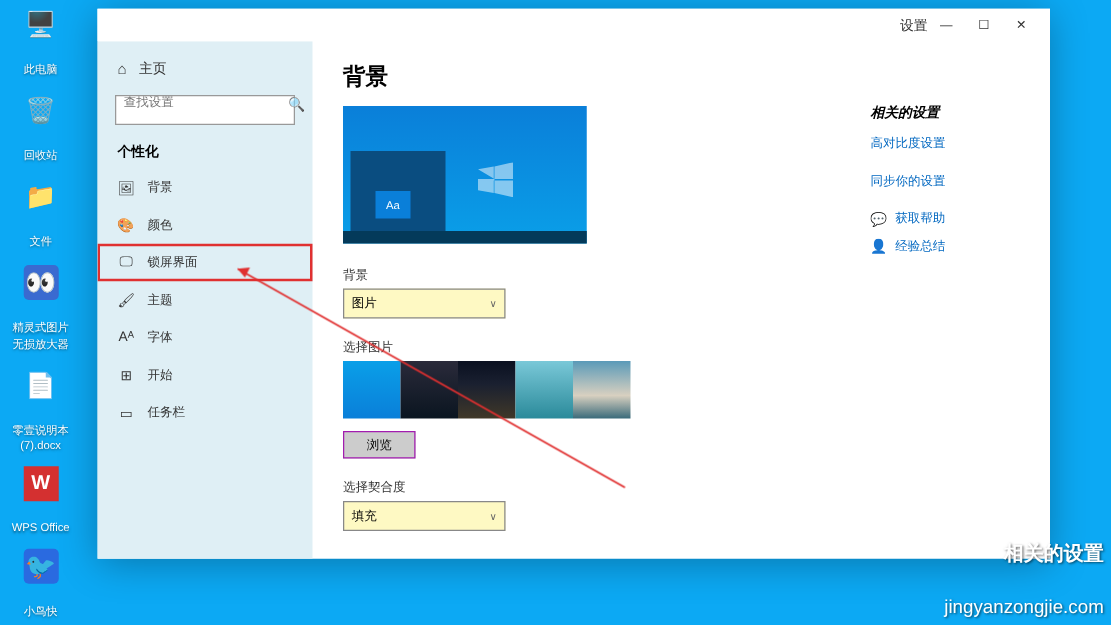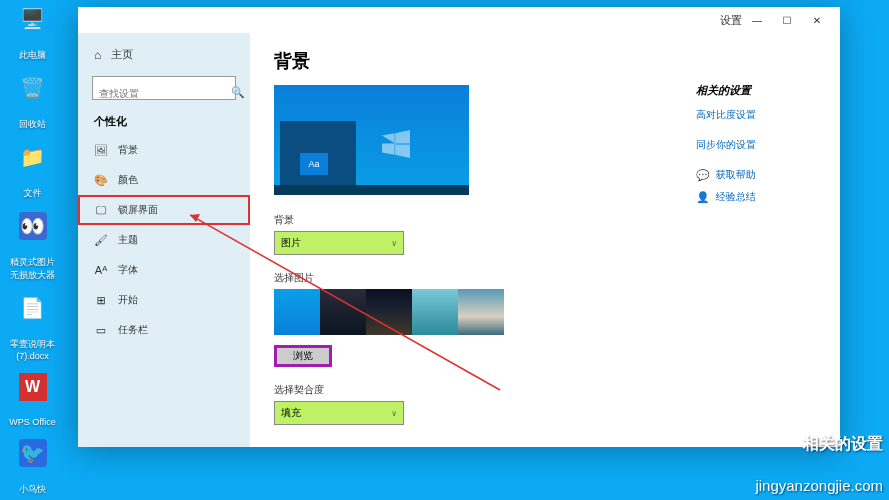--- a/index.html
+++ b/index.html
@@ -14,50 +14,50 @@
     .titlebar { height: 26px; display: flex; align-items: center; padding: 0 8px; background: #fff; }
     .titlebar-title { font-size: 11px; color: #333; flex: 1; text-align: right; }
     .titlebar-controls { display: flex; gap: 0; }
     .titlebar-btn { width: 30px; height: 22px; display: flex; align-items: center; justify-content: center; font-size: 10px; color: #333; cursor: pointer; }
     
     .window-body { flex: 1; display: flex; overflow: hidden; }
     
     .sidebar { width: 172px; background: #dfeff5; padding: 8px 0; display: flex; flex-direction: column; }
     .sidebar-home { display: flex; align-items: center; gap: 10px; padding: 6px 16px; font-size: 11px; color: #333; cursor: pointer; }
     .sidebar-home .icon { font-size: 12px; }
-    .search-box { margin: 8px 14px; height: 24px; border: 1px solid #999; background: #fff; display: flex; align-items: flex-end; padding: 0 6px; }
+    .search-box { margin: 8px 14px; height: 24px; border: 1px solid #999; background: #fff; display: flex; align-items: flex-start; padding: 0 6px; }
     .search-box input { flex: 1; border: none; outline: none; font-size: 10px; background: transparent; }
     .search-box .icon { font-size: 11px; color: #666; }
     .sidebar-category { padding: 6px 16px; font-size: 11px; font-weight: bold; color: #000; }
     .sidebar-item { display: flex; align-items: center; gap: 10px; padding: 8px 16px; font-size: 10px; color: #333; cursor: pointer; position: relative; }
     .sidebar-item .icon { width: 14px; text-align: center; font-size: 11px; }
     .sidebar-item.highlighted { outline: 2px solid #e03030; outline-offset: -2px; }
     
     .content { flex: 1; padding: 16px 24px; overflow-y: auto; position: relative; }
     .content h1 { font-size: 18px; font-weight: 600; color: #000; margin-bottom: 12px; }
     .preview-box { width: 195px; height: 110px; background: linear-gradient(180deg, #0a7fd9 0%, #0a9fe8 100%); position: relative; margin-bottom: 18px; }
     .preview-box .window-mock { position: absolute; left: 6px; top: 36px; width: 76px; height: 68px; background: #0a4d80; }
     .preview-box .window-mock-inner { position: absolute; left: 26px; top: 68px; width: 28px; height: 22px; background: #0a7fd9; display: flex; align-items: center; justify-content: center; color: #fff; font-size: 9px; }
     .preview-box .win-logo { position: absolute; left: 108px; top: 45px; width: 28px; height: 28px; opacity: 0.5; }
     .preview-box .win-logo::before { content: ""; display: block; width: 100%; height: 100%; background: #fff; clip-path: polygon(0 20%, 45% 12%, 45% 48%, 0 48%, 0 52%, 45% 52%, 45% 88%, 0 80%, 0 52%, 47% 52%, 47% 88%, 100% 100%, 100% 52%, 47% 52%, 47% 48%, 100% 48%, 100% 0, 47% 12%, 47% 48%); }
     .preview-box .taskbar-mock { position: absolute; bottom: 0; left: 0; right: 0; height: 10px; background: #043a5a; }
     
     .section-label { font-size: 10px; color: #333; margin-bottom: 4px; }
-    .dropdown { width: 130px; height: 24px; border: 1px solid #888; display: flex; align-items: center; justify-content: space-between; padding: 0 6px; font-size: 10px; background: #bef264; cursor: pointer; margin-bottom: 16px; }
+    .dropdown { width: 130px; height: 24px; border: 1px solid #888; display: flex; align-items: center; justify-content: space-between; padding: 0 6px; font-size: 10px; background: #fef9c3; cursor: pointer; margin-bottom: 16px; }
     .dropdown .arrow { font-size: 8px; color: #666; }
     
     .thumbs { display: flex; gap: 0; margin-bottom: 10px; }
     .thumb { width: 46px; height: 46px; background: #333; cursor: pointer; }
     .thumb.t1 { background: linear-gradient(180deg, #0a9fe8 0%, #0a7fd9 100%); }
     .thumb.t2 { background: linear-gradient(180deg, #2a2a3a 0%, #0a1520 100%); }
     .thumb.t3 { background: linear-gradient(180deg, #0a1020 0%, #1a2030 40%, #403828 100%); }
     .thumb.t4 { background: linear-gradient(180deg, #7ac8d8 0%, #2a8a9a 100%); }
     .thumb.t5 { background: linear-gradient(180deg, #5a9ab8 0%, #d8d0c0 60%, #3a6a7a 100%); }
     
-    .browse-btn { width: 58px; height: 22px; background: #ccc; border: 3px solid #a21caf; font-size: 10px; cursor: pointer; display: flex; align-items: center; justify-content: center; margin-bottom: 16px; }
+    .browse-btn { width: 58px; height: 22px; background: #ccc; border: 1px solid #a21caf; font-size: 10px; cursor: pointer; display: flex; align-items: center; justify-content: center; margin-bottom: 16px; }
     
     .right-panel { position: absolute; right: 24px; top: 50px; width: 120px; }
     .right-panel h3 { font-size: 11px; font-weight: 600; color: #000; margin-bottom: 10px; font-style: italic; }
     .right-link { font-size: 10px; color: #0067c0; cursor: pointer; margin-bottom: 16px; display: block; }
     .right-item { display: flex; align-items: center; gap: 6px; font-size: 10px; color: #0067c0; cursor: pointer; margin-bottom: 8px; }
     .right-item .icon { font-size: 11px; color: #333; }
     
     .annotation-arrow { position: absolute; left: 190px; top: 210px; width: 320px; height: 190px; pointer-events: none; }
     
     .watermark { position: absolute; right: 6px; bottom: 5px; color: #fff; font-size: 16px; font-weight: bold; text-shadow: 1px 1px 2px rgba(0,0,0,0.6); text-align: right; line-height: 1.2; }

